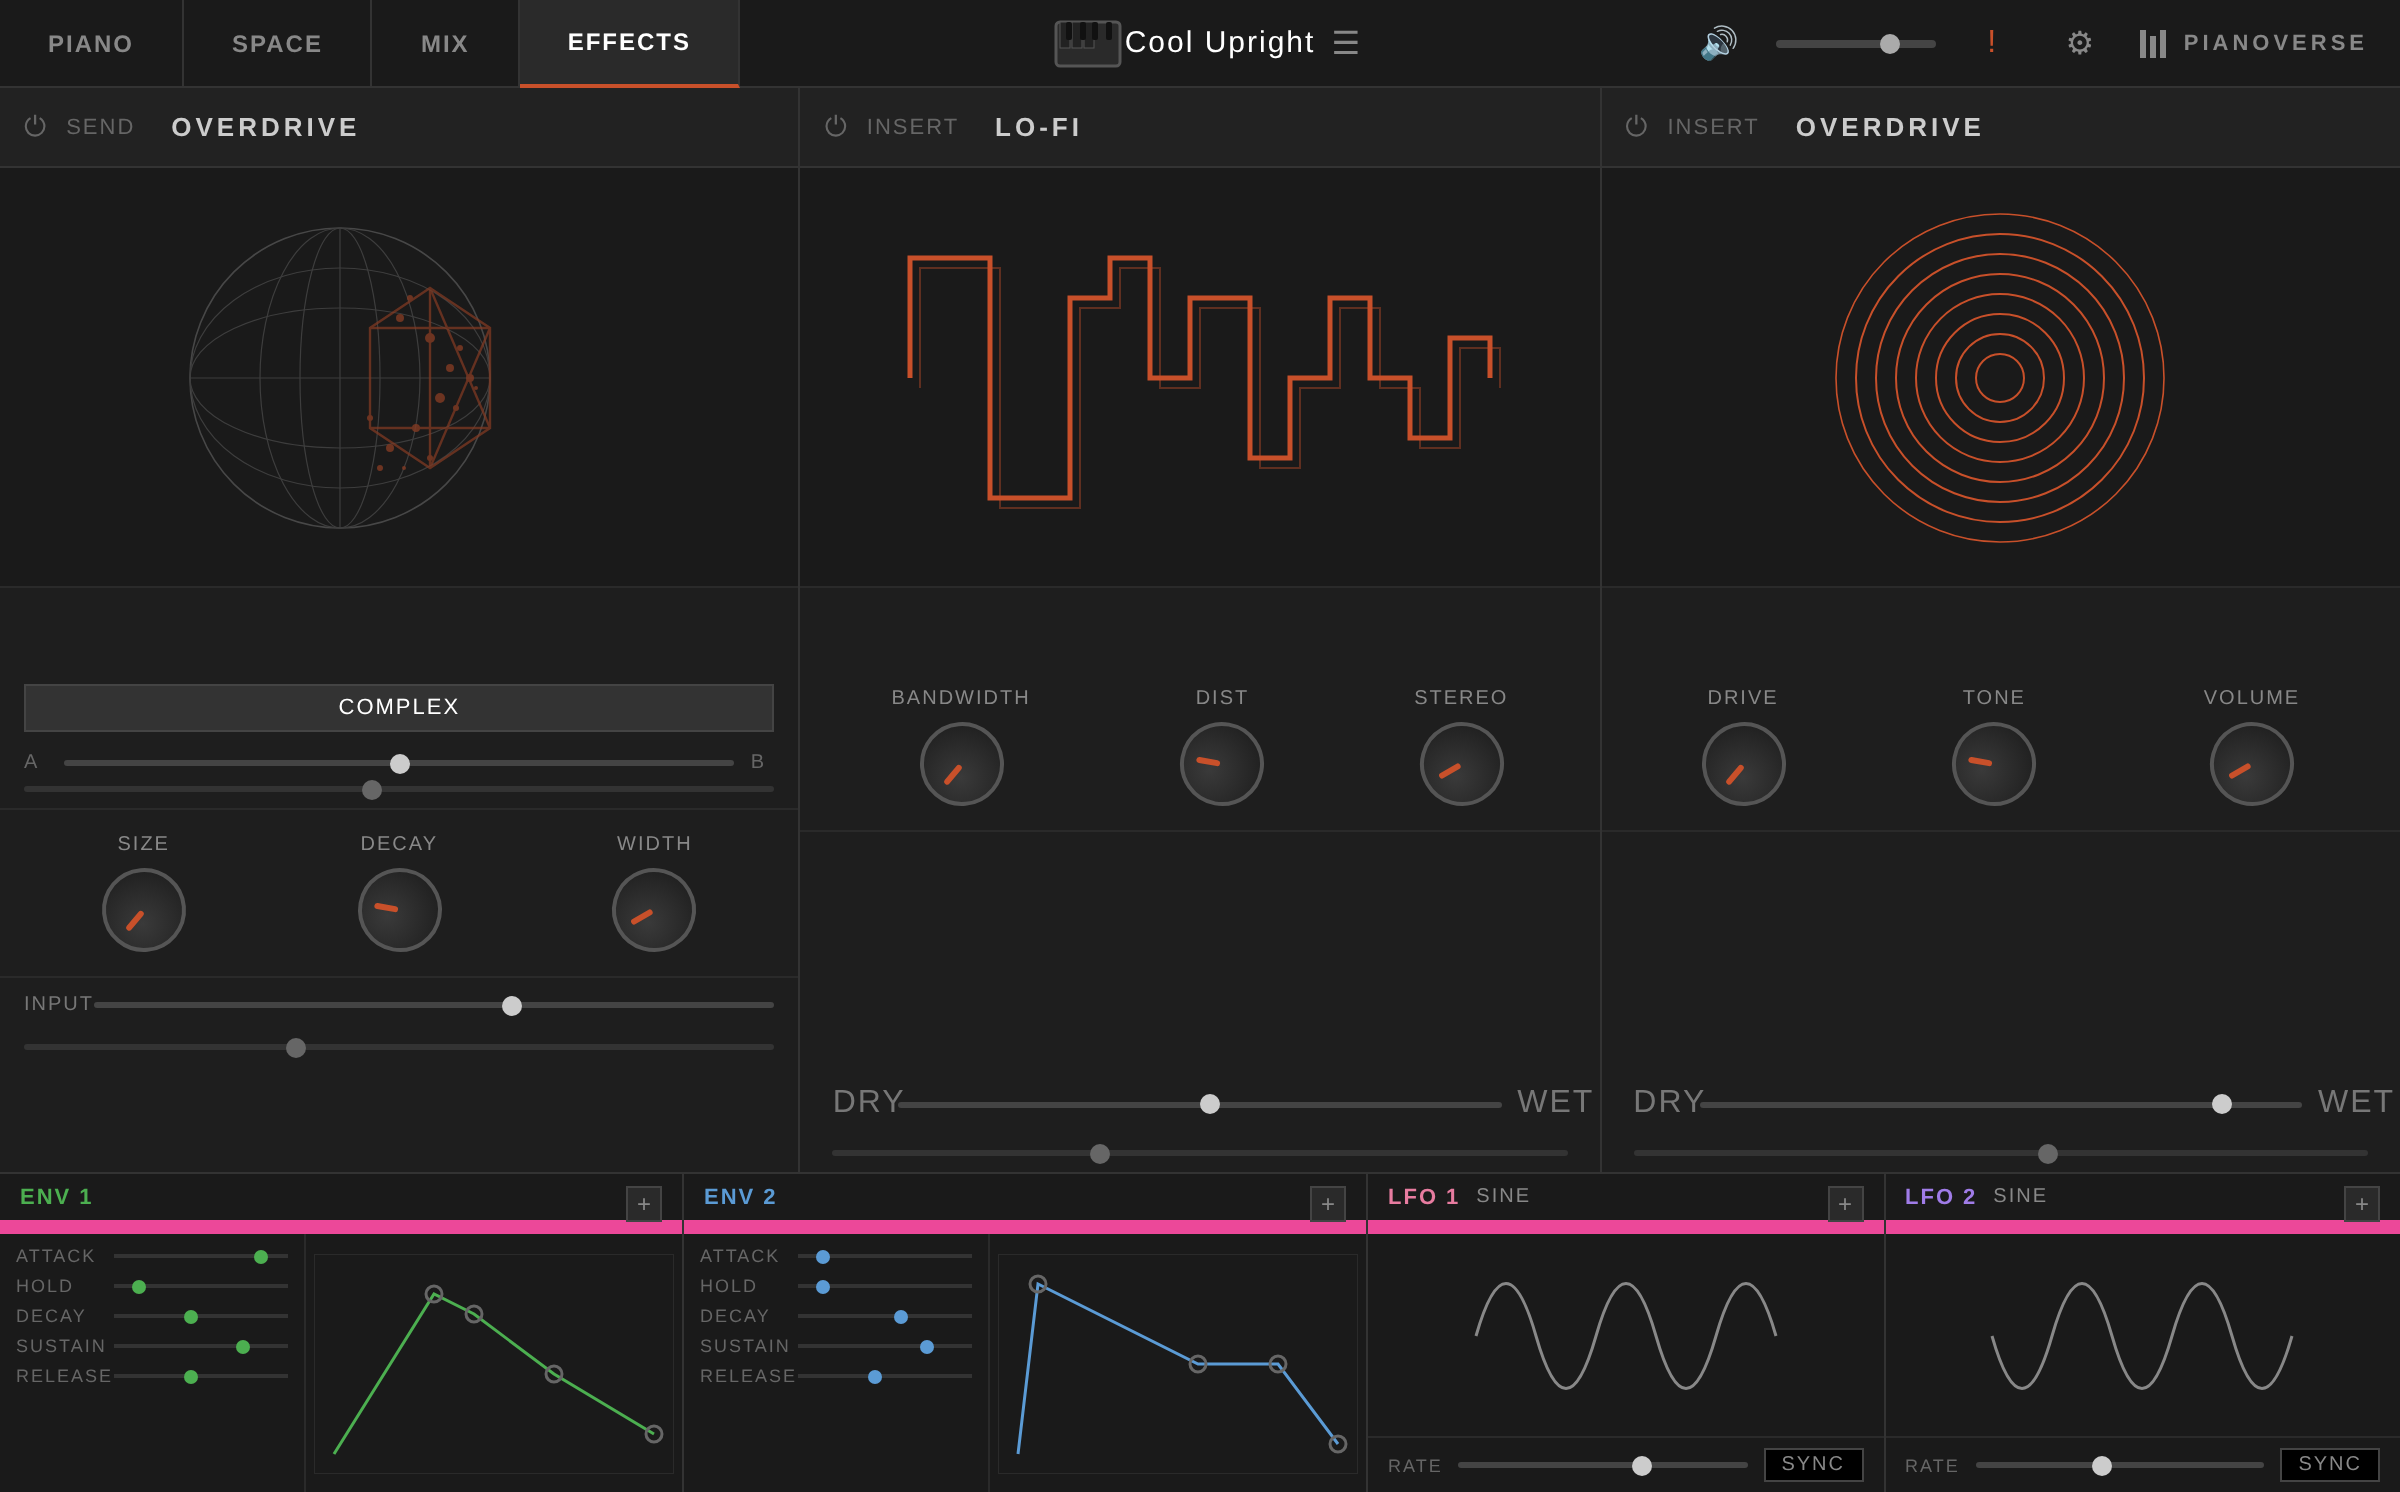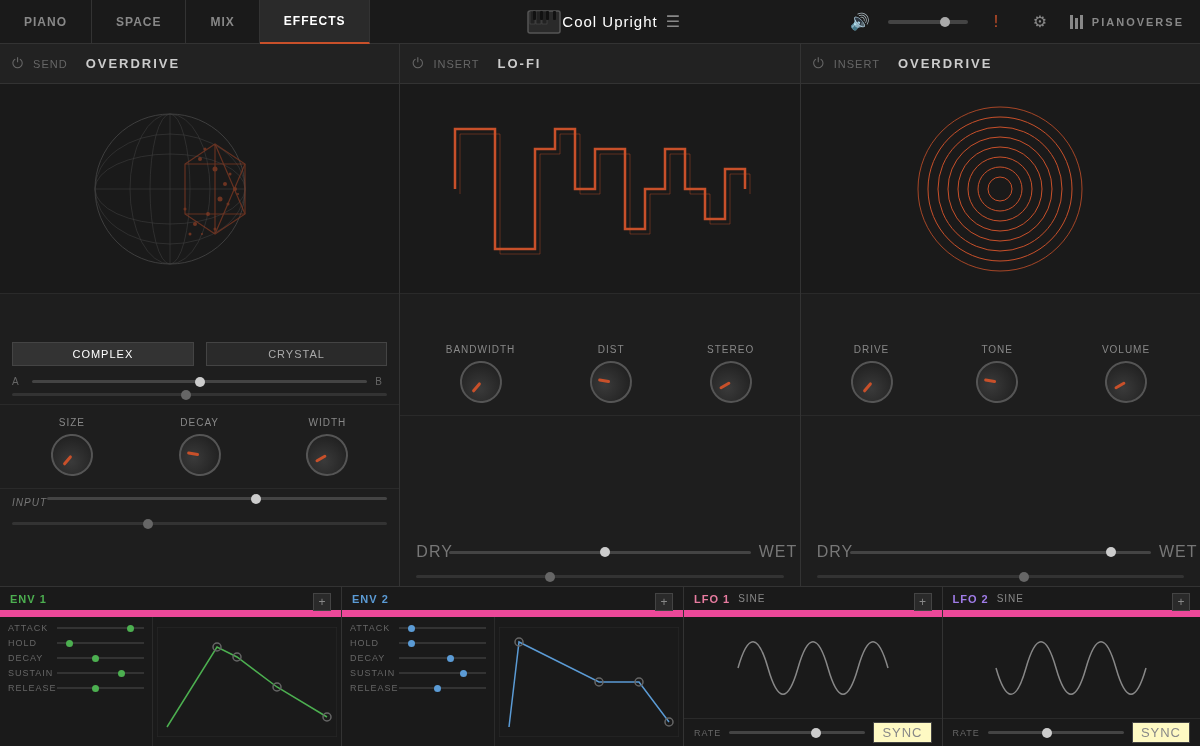--- a/index.html
+++ b/index.html
@@ -271,23 +271,23 @@
       top: 6px;
       transform: translateX(-50%);
       border-radius: 2px;
     }
     .knob.pos-7 { transform: rotate(-140deg); }
     .knob.pos-5 { transform: rotate(-80deg); }
     .knob.pos-6 { transform: rotate(-120deg); }
 
     .input-row {
       display: flex;
+      align-items: center;
       padding: 8px 12px;
       gap: 0;
-      font-style: italic;
     }
     .input-label {
       font-size: 10px;
       color: #777;
       letter-spacing: 1px;
       width: 35px;
     }
     .dry-wet-row {
       display: flex;
       align-items: center;
@@ -431,24 +431,24 @@
       gap: 8px;
       border-top: 1px solid #2a2a2a;
       height: 28px;
     }
     .rate-label {
       font-size: 9px;
       color: #666;
       letter-spacing: 1px;
     }
     .sync-btn {
-      background: #fef9c3;
+      background: #000000;
       border: 1px solid #444;
       color: #888;
-      font-size: 13px;
+      font-size: 10px;
       padding: 2px 8px;
       cursor: pointer;
       letter-spacing: 1px;
       margin-left: auto;
     }
 
     
     svg { display: block; }
 
     .info-icon {
@@ -551,21 +551,20 @@
               <line x1="155" y1="145" x2="185" y2="75"></line>
             </g>
           </g>
         </g>
       </svg>
     </div>
 
     <div class="convomorph-controls">
       <div class="preset-buttons">
         <div class="preset-btn active">COMPLEX</div>
-        <div class="preset-btn">CRYSTAL</div>
       </div>
       <div class="ab-slider-row">
         <span class="ab-label">A</span>
         <div class="slider-track">
           <div class="slider-thumb center"></div>
         </div>
         <span class="ab-label">B</span>
       </div>
       <div class="slider-sub">
         <div class="slider-sub-thumb"></div>

